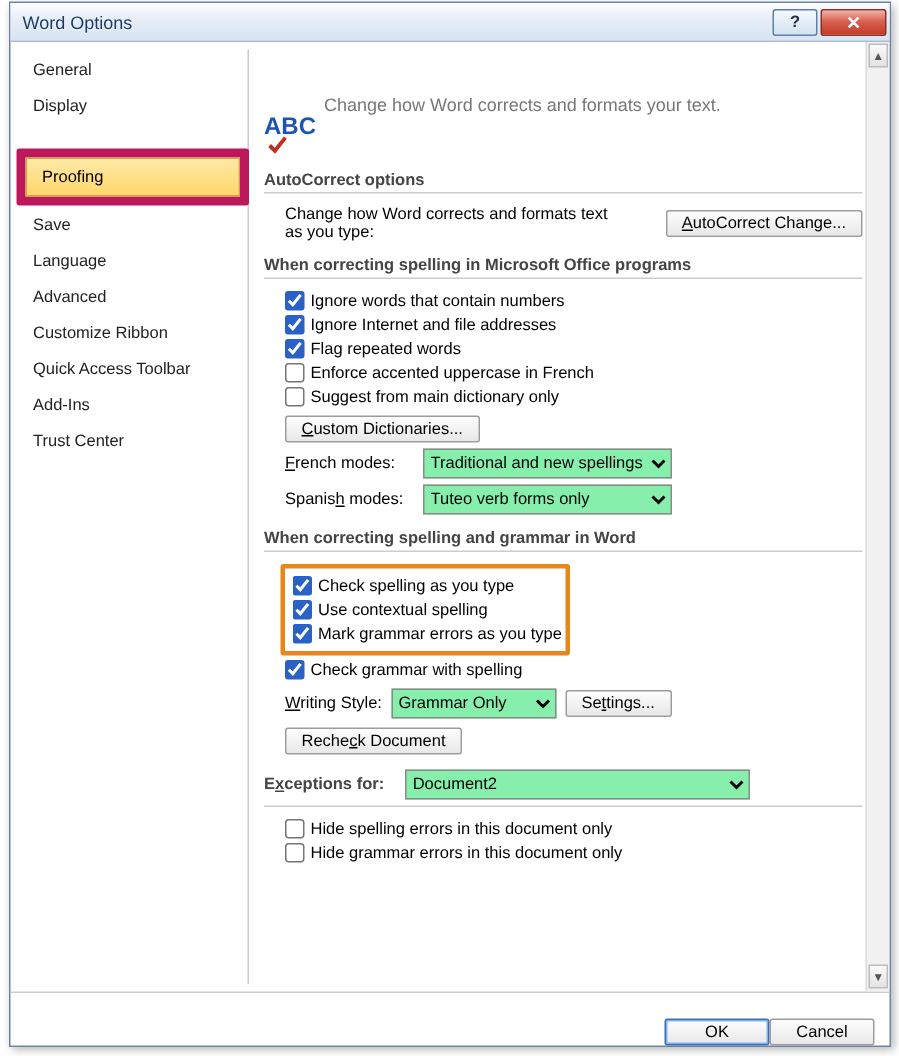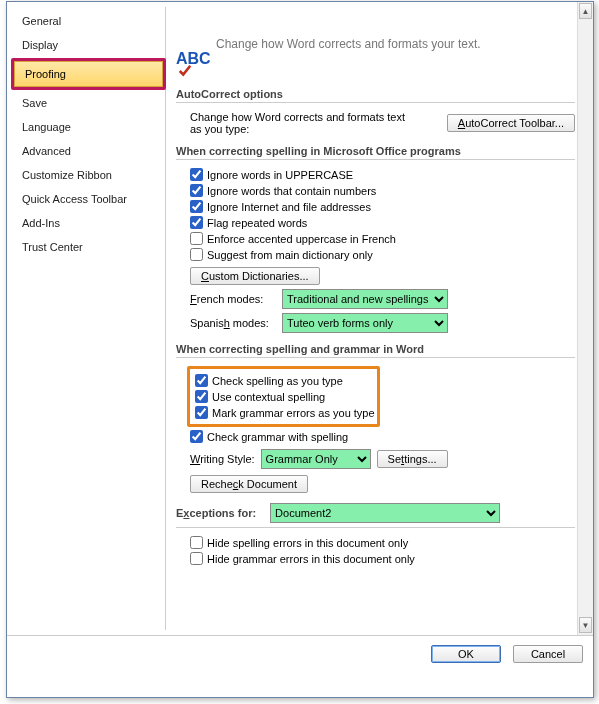--- a/index.html
+++ b/index.html
@@ -8,21 +8,21 @@
 .dialog { position: absolute; left: 6px; top: 1px; width: 588px; height: 697px; background: #fff; border: 1px solid #6b84a5; box-shadow: 2px 2px 6px rgba(0,0,0,0.3); }
 .titlebar { height: 26px; background: linear-gradient(#fdfdfe, #e6edf7 45%, #d7e4f2); display: flex; align-items: center; padding: 0 0 0 8px; border-bottom: 1px solid #a7b8d0; }
 .titlebar .title { flex: 1; color: #1a3b66; text-shadow: 0 1px 0 #fff; font-size: 12px; }
 .titlebar .btn { width: 30px; height: 18px; margin-right: 2px; border: 1px solid #5d7fa8; border-radius: 2px; background: linear-gradient(#f5f9fd,#d3e1f1); display: flex; align-items: center; justify-content: center; }
 .titlebar .btn.close { width: 44px; background: linear-gradient(#f3b2a9,#d9604f 45%,#c33b29); border-color: #8c2f22; color: #fff; }
 .titlebar .btn.close .x { font-weight: bold; font-size: 12px; }
 .titlebar .btn.help span { color: #234; font-weight: bold; font-size: 11px; }
 .body { display: flex; height: calc(100% - 26px - 36px); }
 .sidebar { width: 154px; background: #fff; border-right: 1px solid #ccc; margin: 5px 0 5px 5px; padding-top: 2px; }
 .sidebar-item { padding: 6px 10px; color: #222; cursor: default; }
-.sidebar .sel-wrap { border: 3px solid #be185d; border-radius: 2px; margin: 1px -1px 1px -1px; }
+.sidebar .sel-wrap { border: 6px solid #be185d; border-radius: 2px; margin: 16px -1px 1px -1px; }
 .sidebar-item.selected { background: linear-gradient(#ffe9a7,#ffd66b); border: 1px solid #d6a23c; color: #000; }
 .content { flex: 1; padding: 8px 2px 8px 10px; overflow: hidden; position: relative; }
 .scroll { position: absolute; right: 0; top: 0; bottom: 0; width: 16px; background: #f1f1f1; border-left: 1px solid #dcdcdc; }
 .scroll .arrow { height: 16px; background: linear-gradient(#fafafa,#e3e3e3); border: 1px solid #bcbcbc; margin: 1px; display:flex;align-items:center;justify-content:center;color:#555;font-size:8px; }
 .content-inner { margin-right: 16px; }
 .hdr-row { display: flex; align-items: center; gap: 10px; margin-bottom: 10px; }
 .hdr-text { color: #777; font-size: 12px; }
 .abc-icon { width: 30px; height: 28px; position: relative; font-weight:bold; font-size:16px; color:#1a55b5;margin-top:40px; }
 .abc-icon .abc { position:absolute; top:0; left:0; }
 .abc-icon .chk { position:absolute; bottom:0; left:2px; width:14px; height:14px; }
@@ -34,30 +34,39 @@
 select { border: 1px solid #8a8a8a; font-family: inherit; font-size: 11px; background: #86efac; height: 20px; }
 .pair { display:flex; align-items:center; gap:8px; margin:4px 0 4px 14px; }
 .pair .lbl { width: 84px; }
 .autocorrect-row { display:flex; align-items:center; gap:32px; margin:8px 0 8px 14px; }
 .autocorrect-row .txt { flex:1; }
 .hl-box { border: 3px solid #e8861b; border-radius: 2px; padding: 2px 2px; margin-left: 11px; display:inline-block; }
 .hl-box .row { margin-left: 3px; }
 .writing-row { display:flex; align-items:center; gap:6px; margin:6px 0 6px 14px; }
 .exceptions-row { display:flex; align-items:center; gap:14px; border-bottom:1px solid #ccc; padding-bottom:4px; margin-bottom:8px; }
 .exceptions-row select { width: 230px; }
-.footer { height: 36px; border-top: 1px solid #ccc; display:flex; justify-content:flex-end; align-items:center; gap:12px; padding: 0 10px; }
+.footer { height: 36px; border-top: 1px solid #ccc; display:flex; justify-content:flex-end; align-items:flex-end; gap:0; padding: 0 10px; }
 .footer .wbtn { min-width: 70px; text-align:center; }
 .ul { text-decoration: underline; }
 </style>
 </head>
 <body>
 
 <div class="outer">
 <div class="dialog">
 
+  <div class="titlebar">
+    <span class="title">Word Options</span>
+    <div class="btn help">
+          <span>?</span>
+        </div>
+    <div class="btn close">
+          <span class="x">✕</span>
+        </div>
+  </div>
 
   <div class="body">
     <div class="sidebar">
       <div class="sidebar-item">General</div>
       <div class="sidebar-item">Display</div>
       <div class="sel-wrap">
         <div class="sidebar-item selected">Proofing</div>
       </div>
       <div class="sidebar-item">Save</div>
       <div class="sidebar-item">Language</div>
@@ -83,29 +92,25 @@
             <svg class="chk" viewBox="0 0 16 16">
                   <path d="M2 8 L6 12 L14 2" stroke="#c03020" stroke-width="3" fill="none"></path>
                 </svg>
           </div>
           <div class="hdr-text">Change how Word corrects and formats your text.</div>
         </div>
 
         <div class="section-title">AutoCorrect options</div>
         <div class="autocorrect-row">
           <span class="txt">Change how Word corrects and formats text as you type:</span>
-          <span class="wbtn"><span class="ul">A</span><span>utoCorrect Toolbar...</span></span>
+          <span class="wbtn"><span class="ul">A</span><span>utoCorrect Change...</span></span>
         </div>
 
         <div class="section-title">When correcting spelling in Microsoft Office programs</div>
         <div id="office-opts">
-              <div class="row">
-                <input type="checkbox" checked="" style="">
-                <span class="lbl">Ignore words in UPPERCASE</span>
-              </div>
               <div class="row">
                 <input type="checkbox" checked="" style="">
                 <span class="lbl">Ignore words that contain numbers</span>
               </div>
               <div class="row">
                 <input type="checkbox" checked="" style="">
                 <span class="lbl">Ignore Internet and file addresses</span>
               </div>
               <div class="row">
                 <input type="checkbox" checked="" style="">

